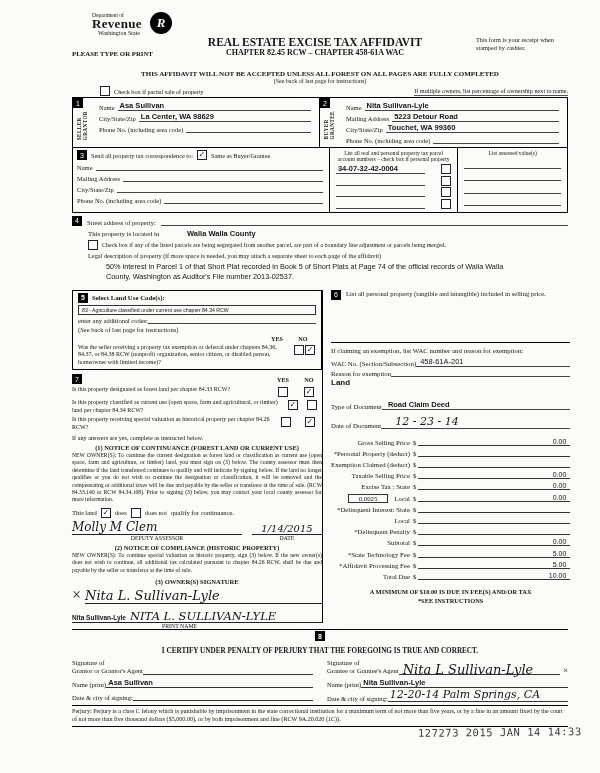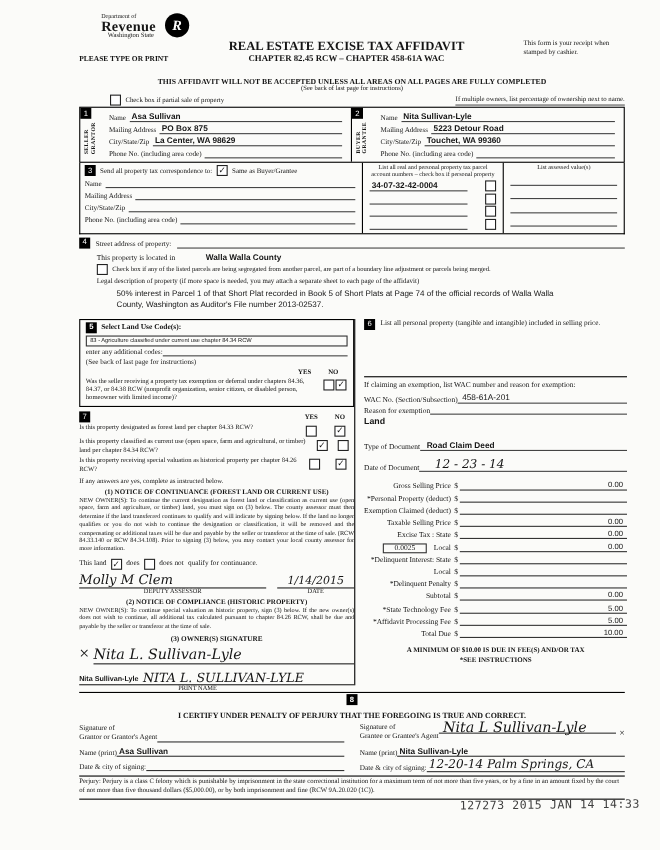--- a/index.html
+++ b/index.html
@@ -158,44 +158,40 @@
         <div class="logo-name">Revenue</div>
         <div class="logo-sub">Washington State</div>
       </div>
       <div class="title-blk">
         <div class="title">REAL ESTATE EXCISE TAX AFFIDAVIT</div>
         <div class="chapter">CHAPTER 82.45 RCW – CHAPTER 458-61A WAC</div>
       </div>
       <div class="receipt">This form is your receipt when stamped by cashier.</div>
       <div class="type-print">PLEASE TYPE OR PRINT</div>
     </div>
-    <div class="warn">THIS AFFIDAVIT WILL NOT BE ACCEPTED UNLESS ALL AREAS ON ALL PAGES ARE FULLY COMPLETED</div>
+    <div class="warn">THIS AFFIDAVIT WILL NOT BE ACCEPTED UNLESS ALL FOREST ON ALL PAGES ARE FULLY COMPLETED</div>
     <div class="seeback-c">(See back of last page for instructions)</div>
     <div class="partial-row">
       <div class="partial-left">
         <span class="cb"></span>
         <span>Check box if partial sale of property</span>
       </div>
       <span class="mult">If multiple owners, list percentage of ownership next to name.</span>
     </div>
 
     <div class="party-tbl">
       <div class="party seller">
         <span class="secnum">1</span>
         <span class="vlabel">
           <span>SELLER</span>
           <span>GRANTOR</span>
         </span>
         <div class="p-row">
             <span class="lbl">Name</span>
             <span class="p-val typed">Asa Sullivan</span>
-          </div>
-        <div class="p-row">
-            <span class="lbl">Mailing Address</span>
-            <span class="p-val typed">PO Box 875</span>
           </div>
         <div class="p-row">
             <span class="lbl">City/State/Zip</span>
             <span class="p-val typed">La Center, WA 98629</span>
           </div>
         <div class="p-row">
             <span class="lbl">Phone No. (including area code)</span>
             <span class="p-val"></span>
           </div>
       </div>
@@ -513,21 +509,21 @@
           <div class="s8-row">
             <span>Name (print)</span>
             <span class="s8-line typed">Asa Sullivan</span>
           </div>
           <div class="s8-row">
             <span>Date &amp; city of signing:</span>
             <span class="s8-line"></span>
           </div>
         </div>
         <div>
-          <div class="s8-row" style="min-height:18px;align-items:center;">
+          <div class="s8-row" style="min-height:18px;">
             <span class="s8-lbl2"><span>Signature of</span><br><span>Grantee or Grantee's Agent</span></span>
             <span class="s8-line">
                 <span class="gr-sig hand">Nita L Sullivan-Lyle</span>
               </span>
             <span class="x-mark">×</span>
           </div>
           <div class="s8-row">
             <span>Name (print)</span>
             <span class="s8-line typed">Nita Sullivan-Lyle</span>
           </div>

